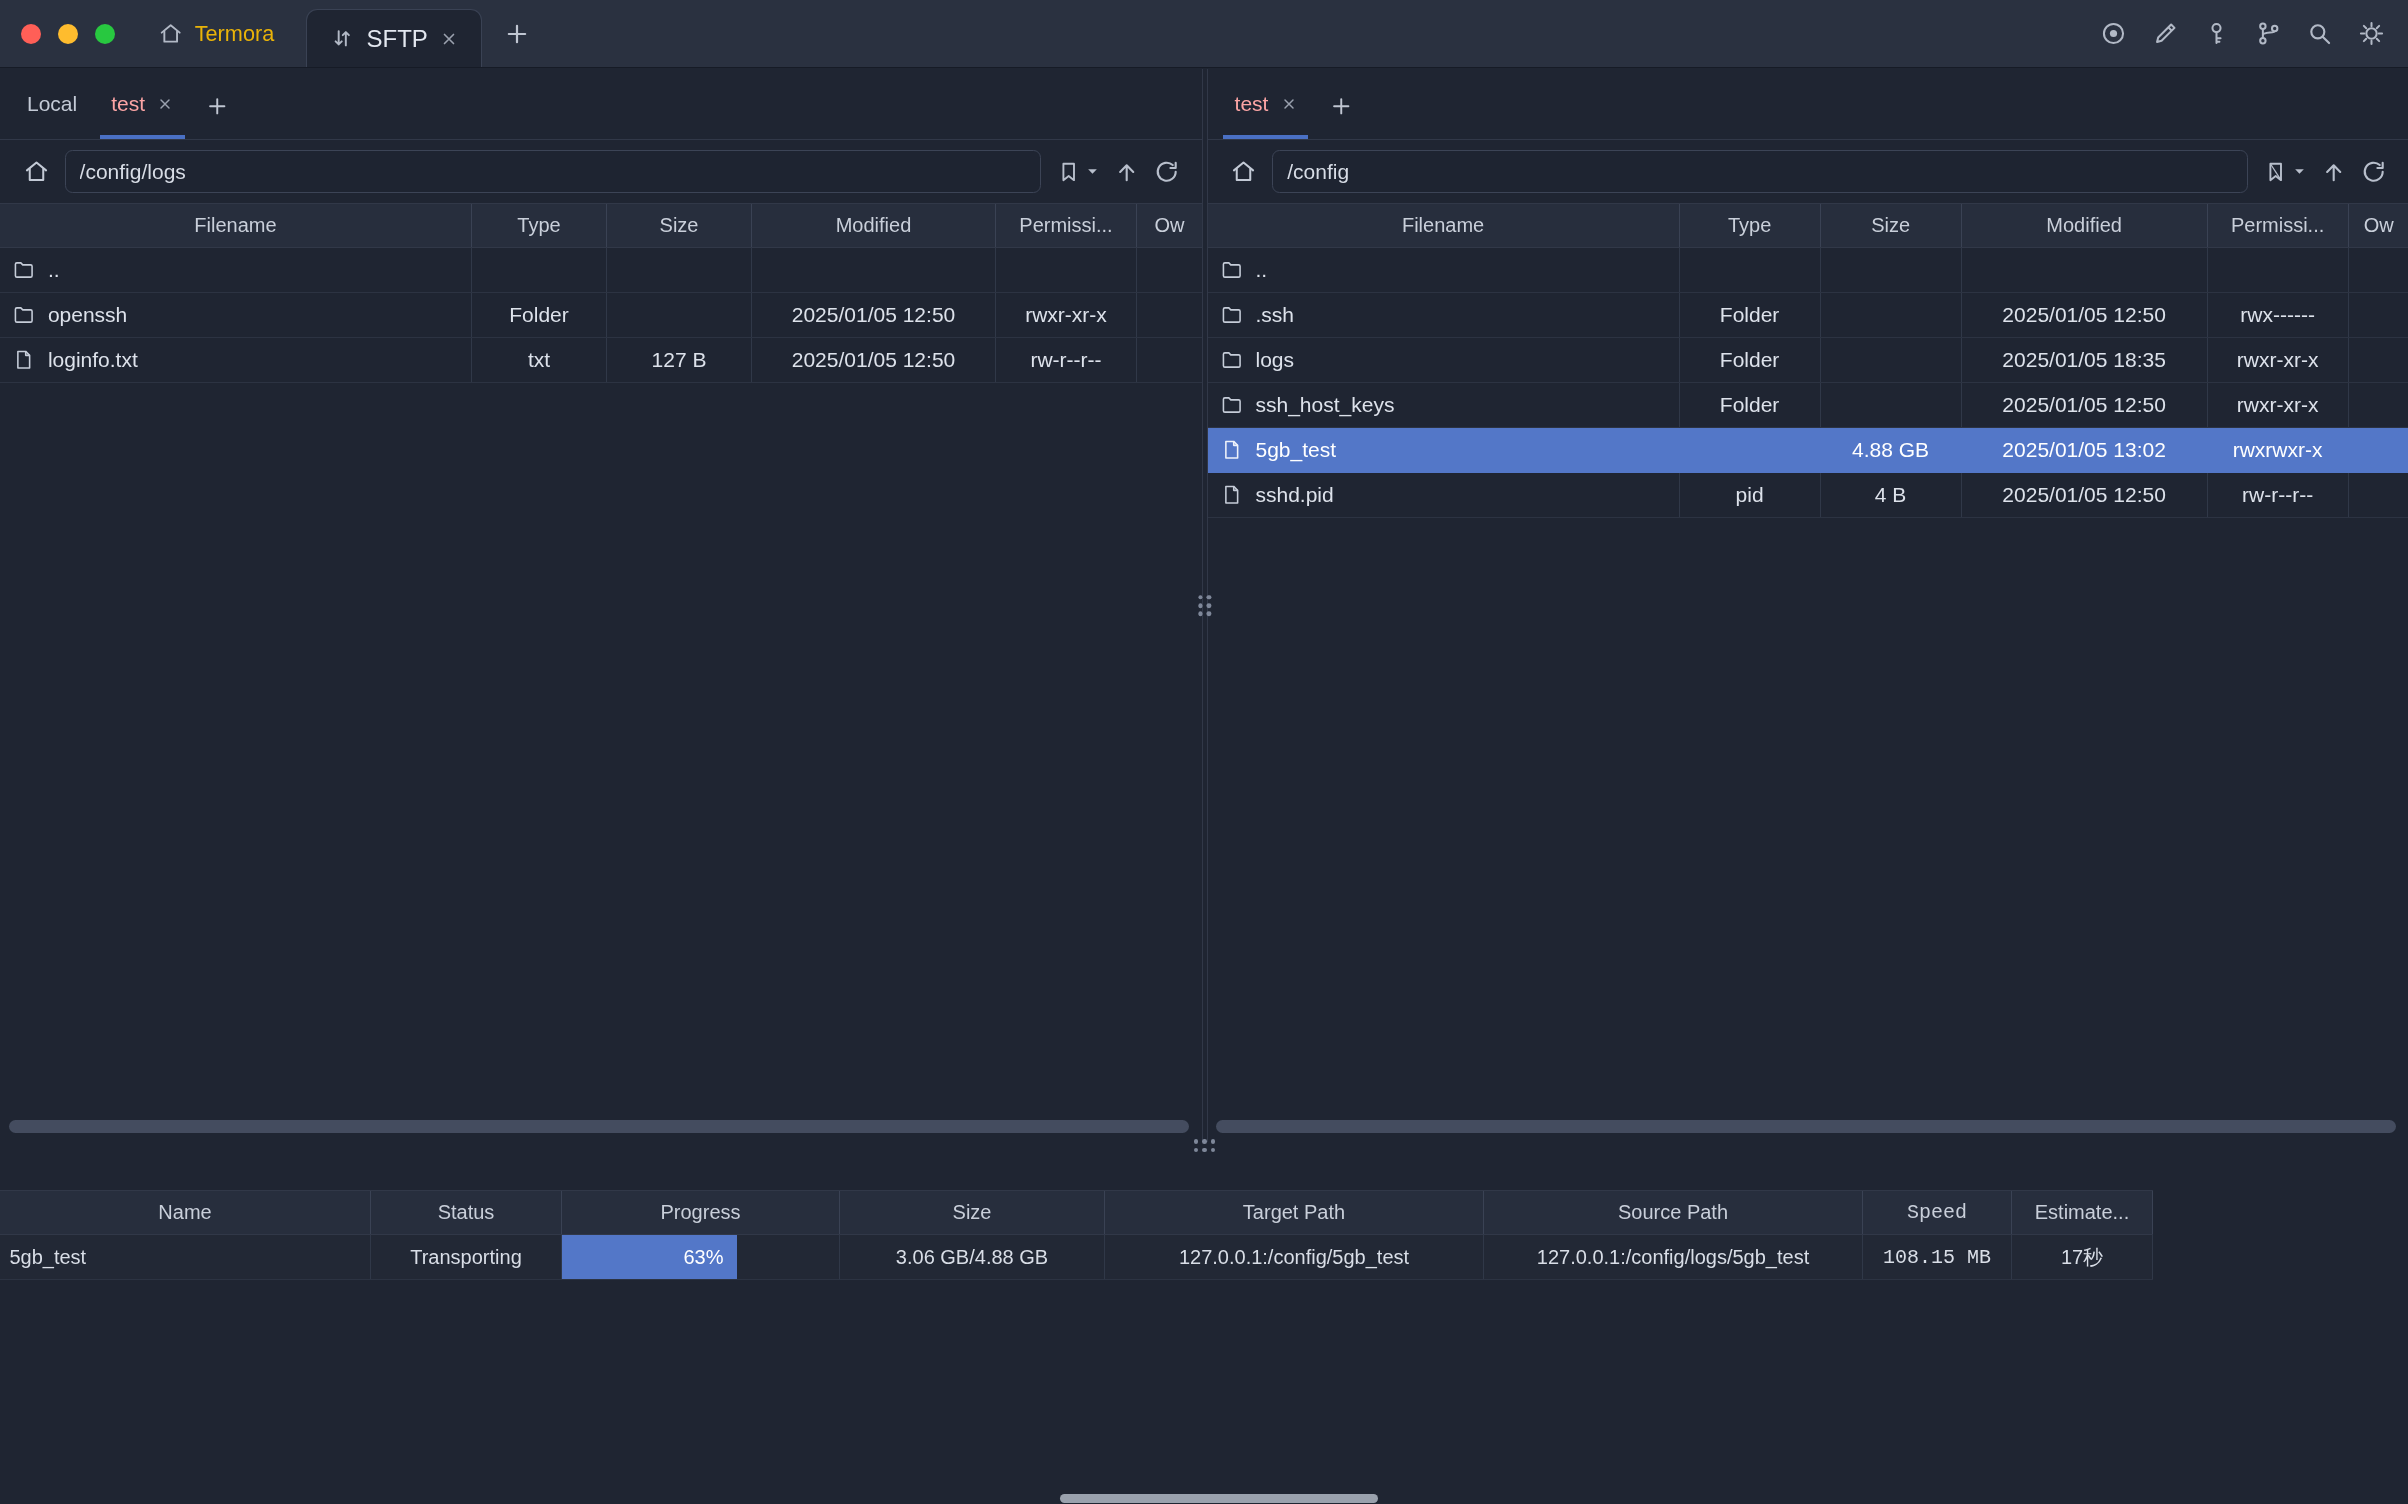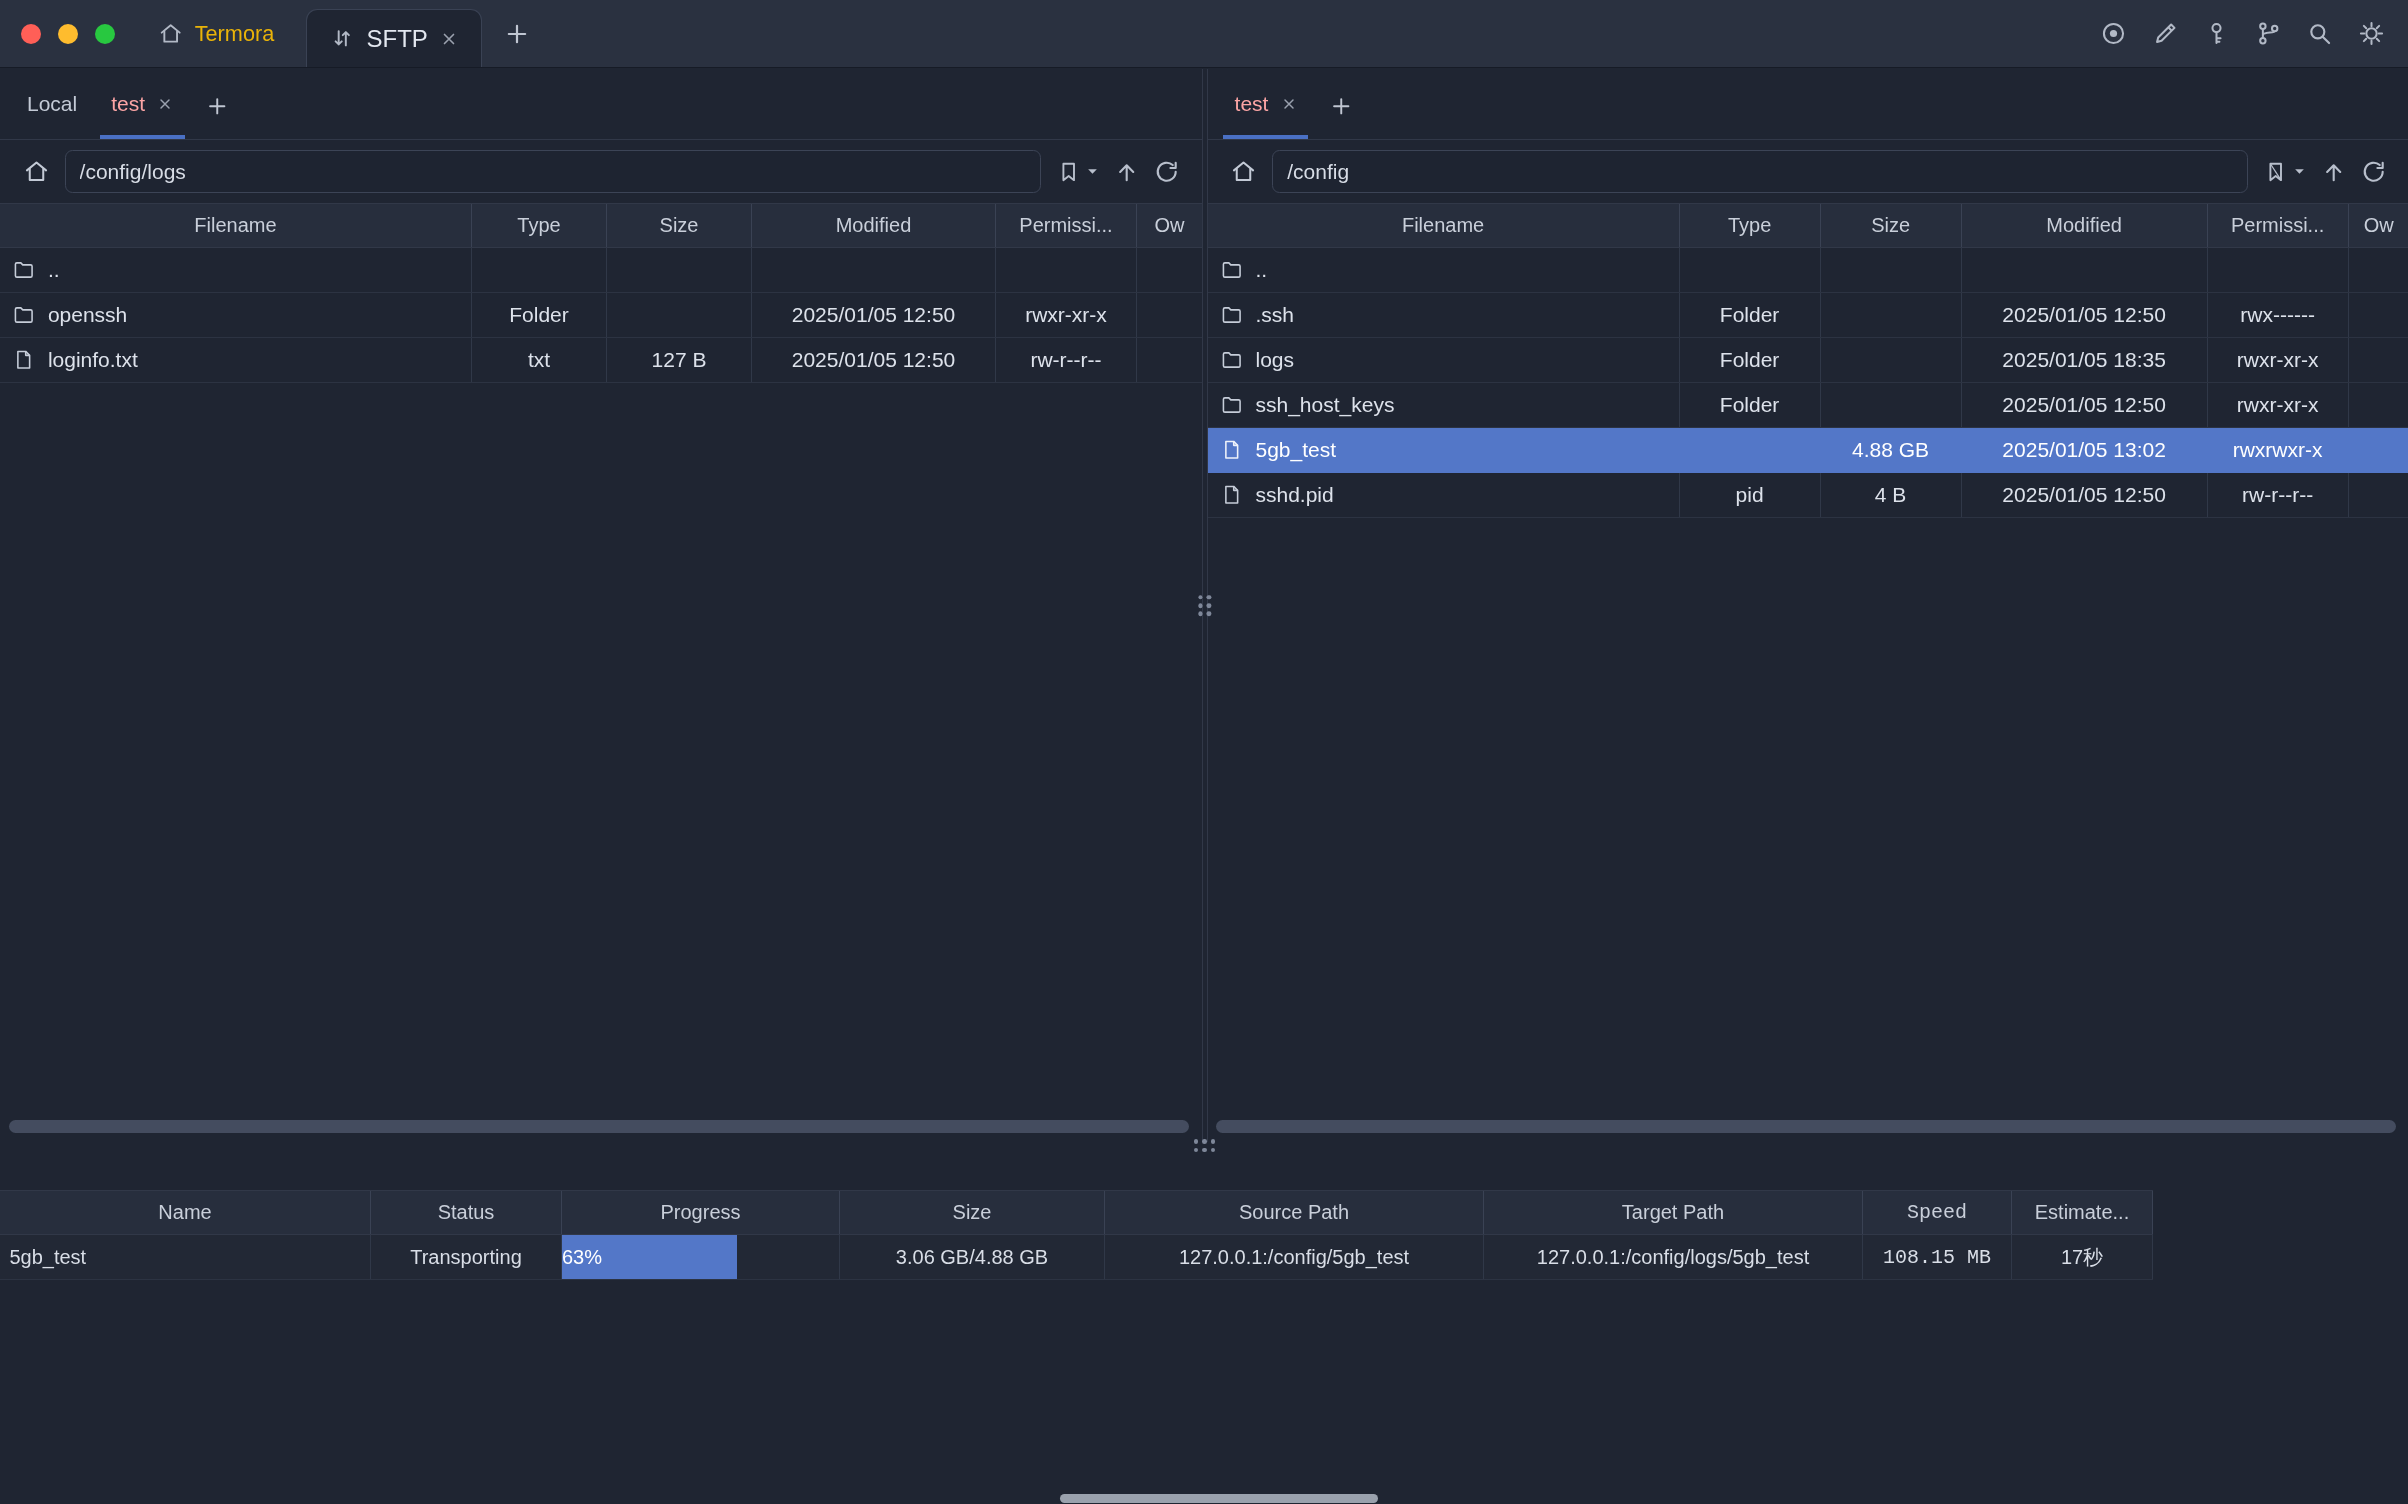--- a/index.html
+++ b/index.html
@@ -91,21 +91,21 @@
   
   .transfer{position:absolute;top:1190px;left:0;width:2153px;}
   .transfer .thead{border-top:0.9px solid #313848;}
   .t-name{width:371px;} .t-status{width:191px;} .t-prog{width:278px;} .t-size{width:265px;}
   .t-src{width:379px;} .t-tgt{width:379px;} .t-speed{width:149px;font-family:Liberation Mono, monospace;} .t-est{width:141px;}
   .t-fill{flex:1;width:auto;border-right:none !important;}
   .transfer .tr{background:var(--bg-row-alt);font-size:20px;color:#d9dee7;border-bottom:0.9px solid var(--border-soft);}
   .transfer .td.t-name{justify-content:flex-start;padding-left:9.4px;}
   .prog-cell{position:relative;padding:0;}
   .prog-fill{position:absolute;left:0;top:0;bottom:0;background:var(--accent);display:flex;
-    align-items:center;padding-right:13px;color:#fff;}
+    align-items:center;justify-content:flex-end;padding-right:13px;color:#fff;}
 
   .bottom-scroll{position:absolute;left:1060px;top:1494px;width:318px;height:8.5px;border-radius:4.7px;
     background:#9aa1ad;cursor:pointer;}
 </style>
 </head>
 <body>
 
 <div class="titlebar">
   <div class="traffic">
     <span class="light l-red"></span>
@@ -415,22 +415,22 @@
       <i></i>
     </span>
 </div>
 
 <div class="transfer">
   <div class="thead">
     <div class="th t-name">Name</div>
     <div class="th t-status">Status</div>
     <div class="th t-prog">Progress</div>
     <div class="th t-size">Size</div>
+    <div class="th t-tgt">Target Path</div>
     <div class="th t-src">Source Path</div>
-    <div class="th t-tgt">Target Path</div>
     <div class="th t-speed">Speed</div>
     <div class="th t-est">Estimate...</div>
     <div class="th t-fill"></div>
   </div>
   <div class="tr">
     <div class="td t-name">5gb_test</div>
     <div class="td t-status">Transporting</div>
     <div class="td t-prog prog-cell">
       <div class="prog-fill" style="width: 63%;">
         <span>63%</span>

